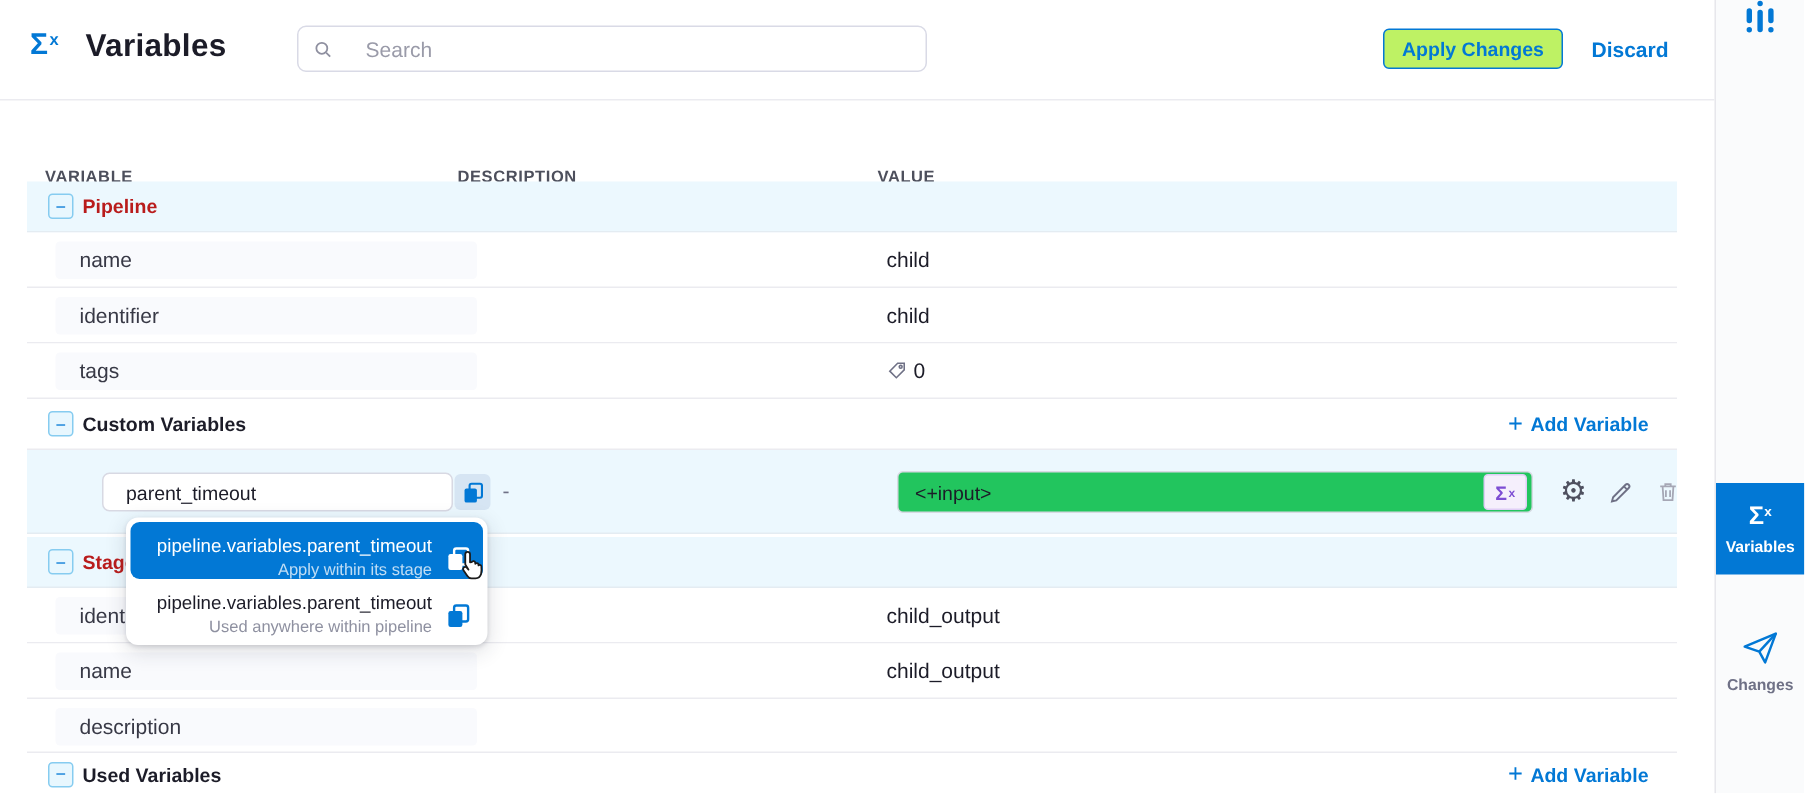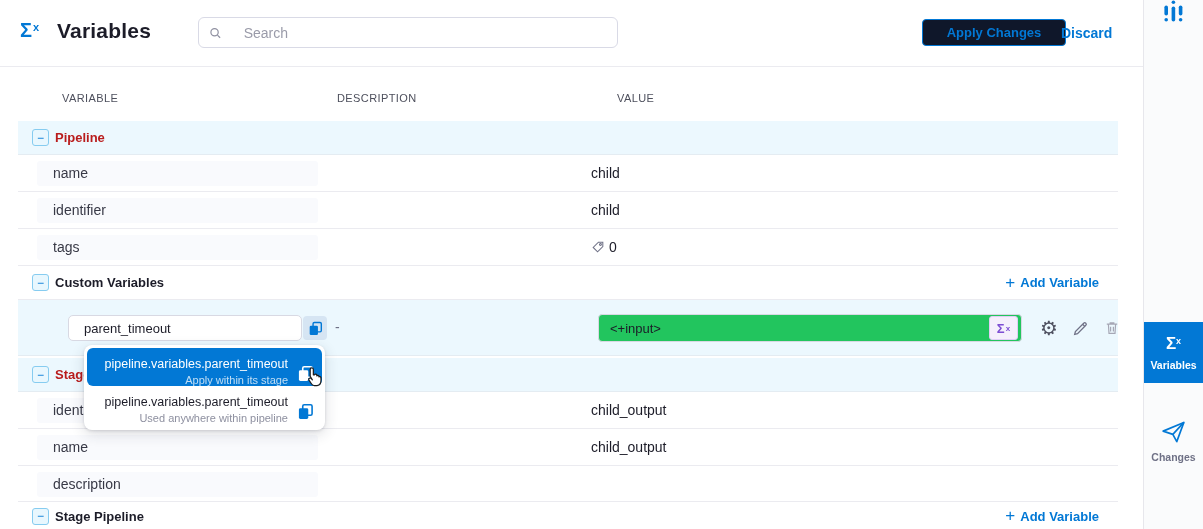--- a/index.html
+++ b/index.html
@@ -6,28 +6,28 @@
   body{width:1203px;height:529px;font-family:"Liberation Sans","DejaVu Sans",sans-serif;}
   .app{position:relative;width:1203px;height:529px;background:#fff;overflow:hidden;}
 
   
   .hdr-sigma{position:absolute;left:20px;top:20px;color:var(--primary);font-weight:700;font-size:20px;line-height:1;}
   .hdr-sigma sup{font-size:11px;font-weight:700;vertical-align:6px;margin-left:1px;}
   .hdr-title{position:absolute;left:57px;top:19px;font-size:21px;font-weight:700;color:#1c1c28;letter-spacing:.2px;}
   .search{position:absolute;left:198px;top:17px;width:420px;height:31px;border:1px solid #d9dae6;border-radius:6px;background:#fff;box-sizing:border-box;display:flex;align-items:center;padding:0 10px;gap:8px;}
   .search input{border:none;outline:none;font-size:14px;color:#333;width:100%;background:transparent;font-family:inherit;margin-left:12px;}
   .search input::placeholder{color:#9a9ba9;}
-  .btn-apply{position:absolute;left:922px;top:19px;width:144px;height:27px;border:1px solid var(--primary);border-radius:4px;background:#0f172a;color:var(--primary);font-weight:700;font-size:13px;font-family:inherit;cursor:pointer;}
+  .btn-apply{position:absolute;left:922px;top:19px;width:120px;height:27px;border:1px solid var(--primary);border-radius:4px;background:#bef264;color:var(--primary);font-weight:700;font-size:13px;font-family:inherit;cursor:pointer;}
   .btn-discard{position:absolute;left:1061px;top:25px;color:var(--primary);font-size:14px;font-weight:600;cursor:pointer;background:none;border:none;font-family:inherit;padding:0;}
   .hdr-line{position:absolute;top:66px;left:0;width:1143px;height:1px;background:#ebebf0;}
 
   
   .row{position:absolute;left:18px;width:1100px;box-sizing:border-box;}
   .colhead{top:88px;height:28px;}
-  .colhead span{position:absolute;top:4px;font-size:11px;font-weight:400;color:#4d4f5c;letter-spacing:.4px;margin-left:32px;}
+  .colhead span{position:absolute;top:24px;font-size:11px;font-weight:700;color:#4d4f5c;letter-spacing:.4px;}
   .col-var{left:12px;} .col-desc{left:287px;} .col-val{left:567px;}
 
   .sec{display:flex;align-items:center;background:#ecf8fe;border-bottom:1px solid #e4ecf2;}
   .sec-pipeline{top:121px;height:34px;}
   .sec-stage{top:358px;height:34px;}
   .sec-title{font-size:13px;font-weight:700;color:#b91c1c;margin-left:6px;}
   .minus{width:15px;height:15px;margin-left:14px;border:1px solid #86ccf0;background:#e8f7fe;border-radius:3px;color:var(--primary);display:flex;align-items:center;justify-content:center;font-size:12px;line-height:1;cursor:pointer;flex:0 0 auto;}
 
   .subsec{display:flex;align-items:center;background:#fff;border-bottom:1px solid #ebebf0;}
   .subsec-custom{top:266px;height:34px;}
@@ -191,21 +191,21 @@
     <div class="val">child_output</div>
   </div>
   <div class="row drow r-s-description">
     <div class="strip"></div>
     <div class="lbl">description</div>
     <div class="val"></div>
   </div>
 
   <div class="row subsec subsec-stagevars">
     <div class="minus">−</div>
-    <div class="subsec-title">Stage Pipeline</div>
+    <div class="subsec-title">Used Variables</div>
     <button class="add-btn">
       <span class="plus">+</span>
       <span>Add Variable</span>
     </button>
   </div>
 
   <div class="popup">
     <div class="popup-item selected">
       <div class="txt">
         <div class="main">pipeline.variables.parent_timeout</div>

